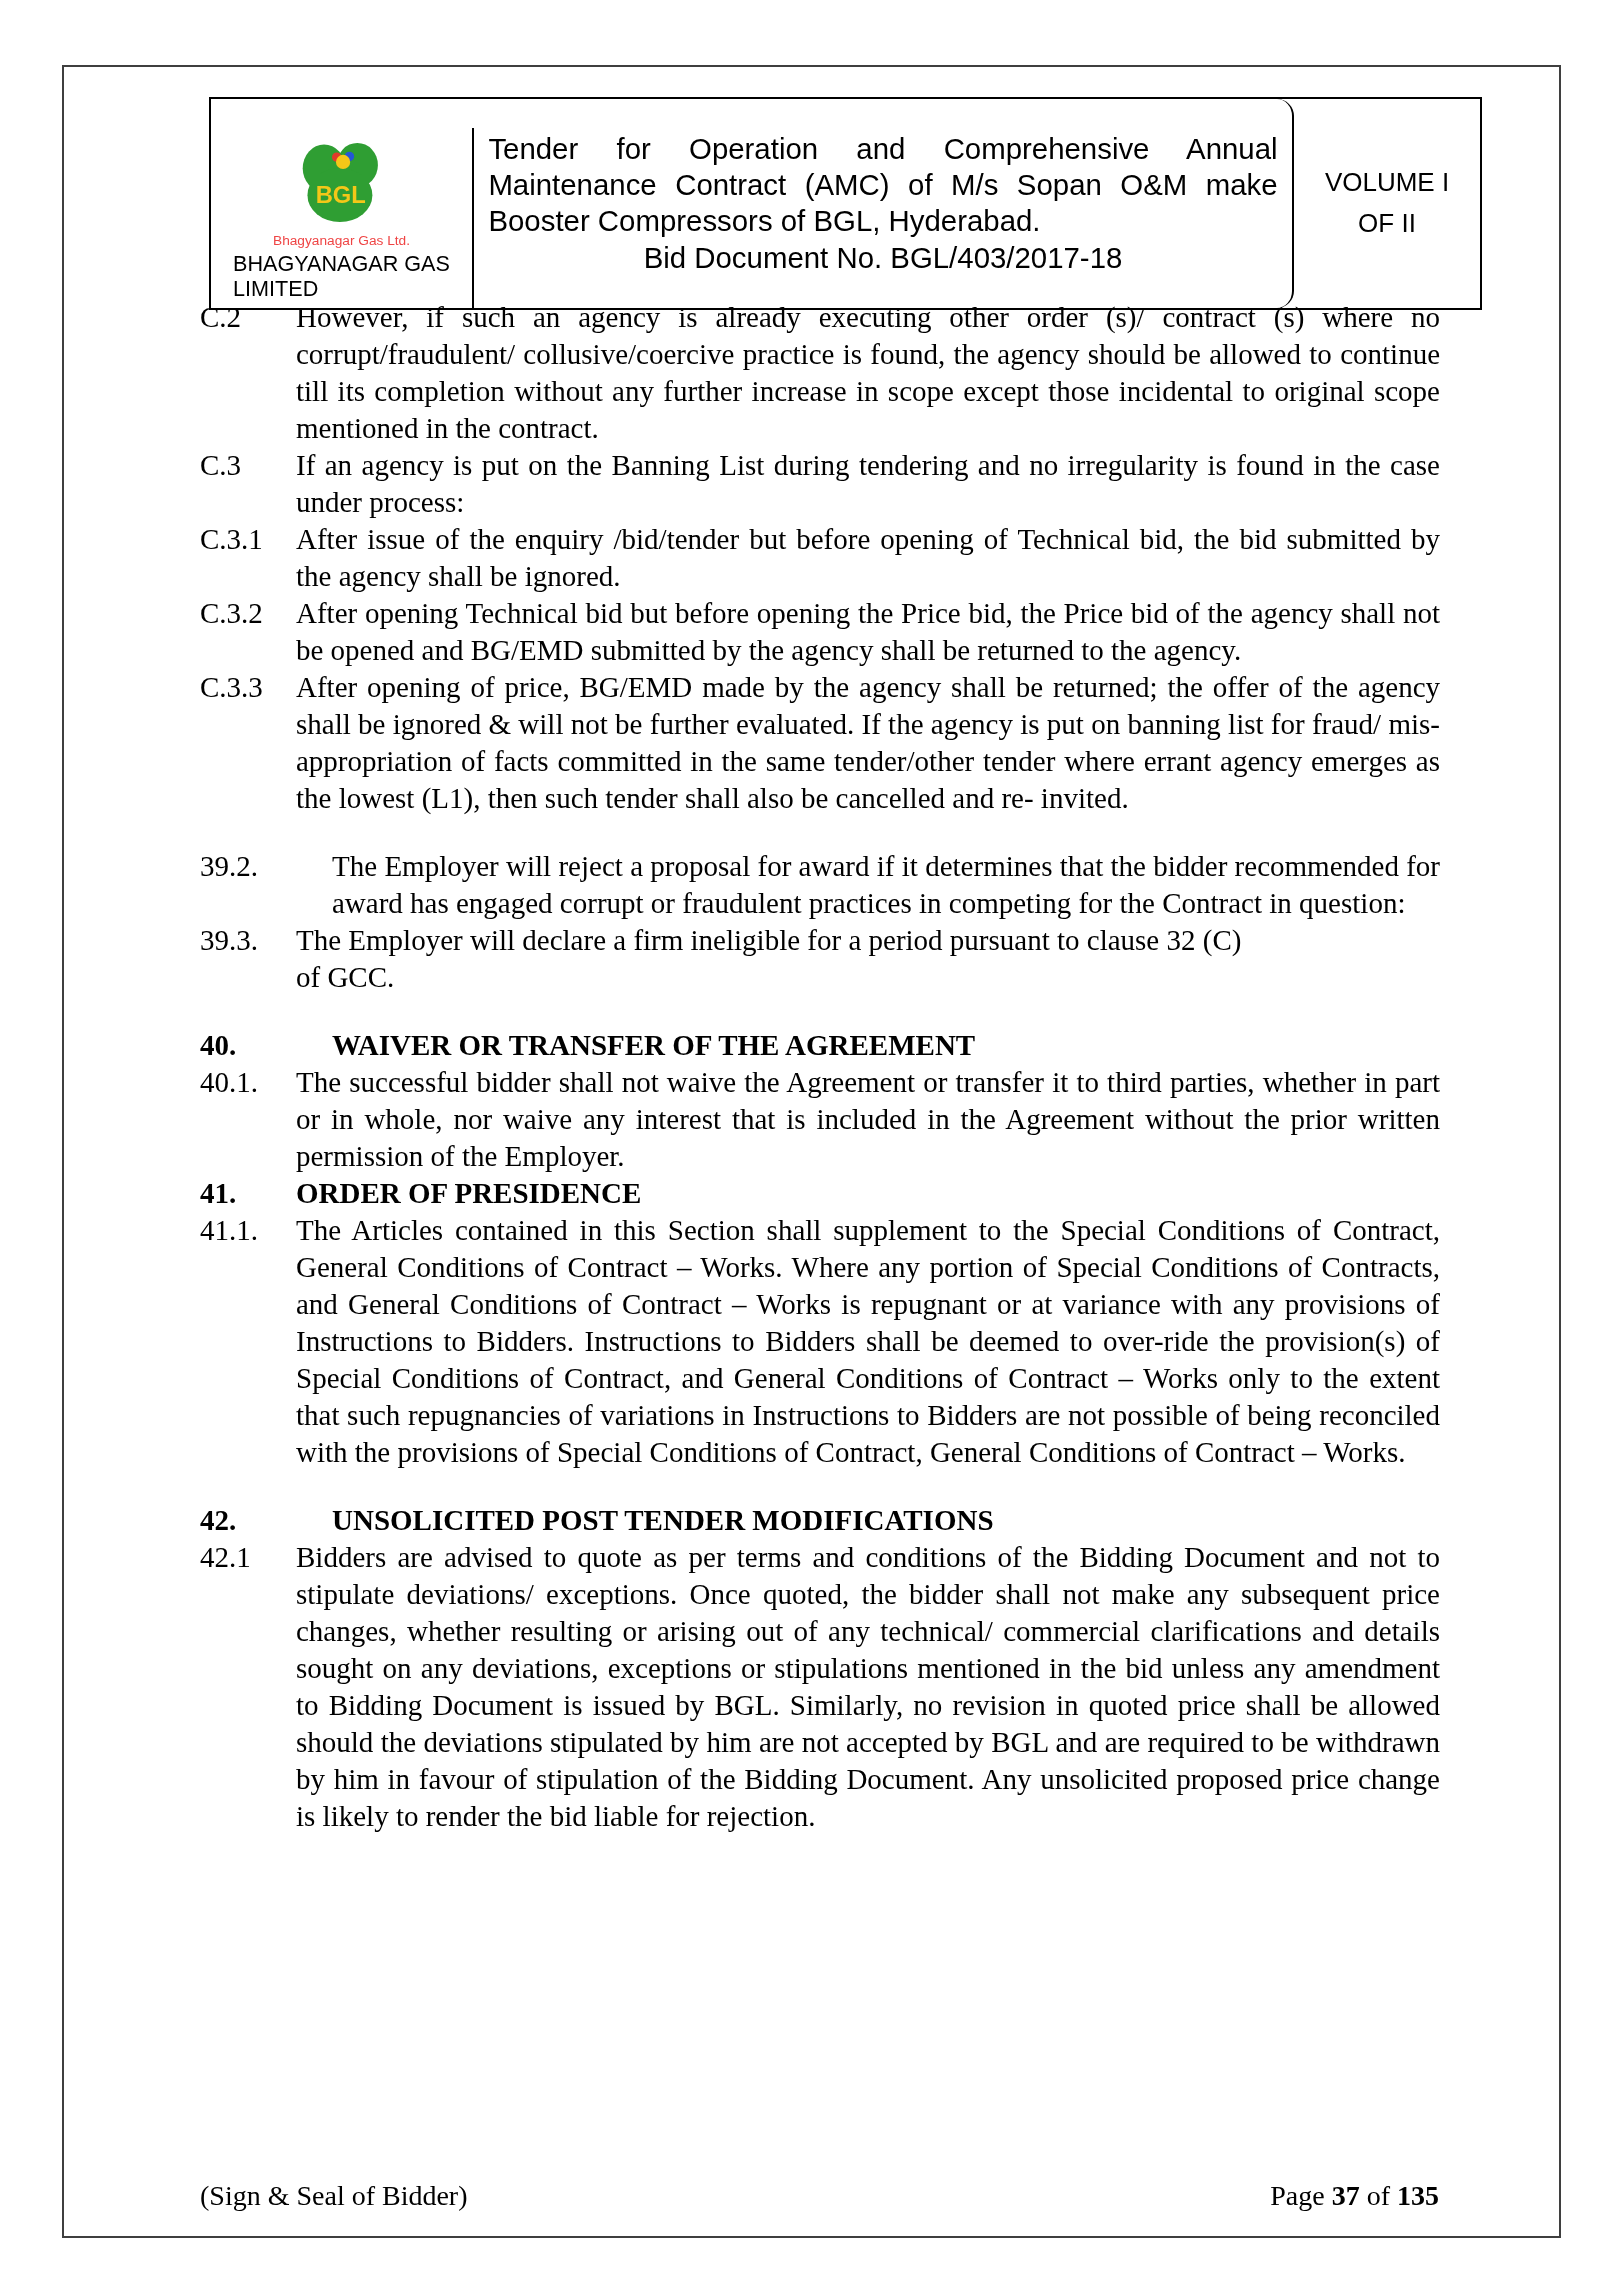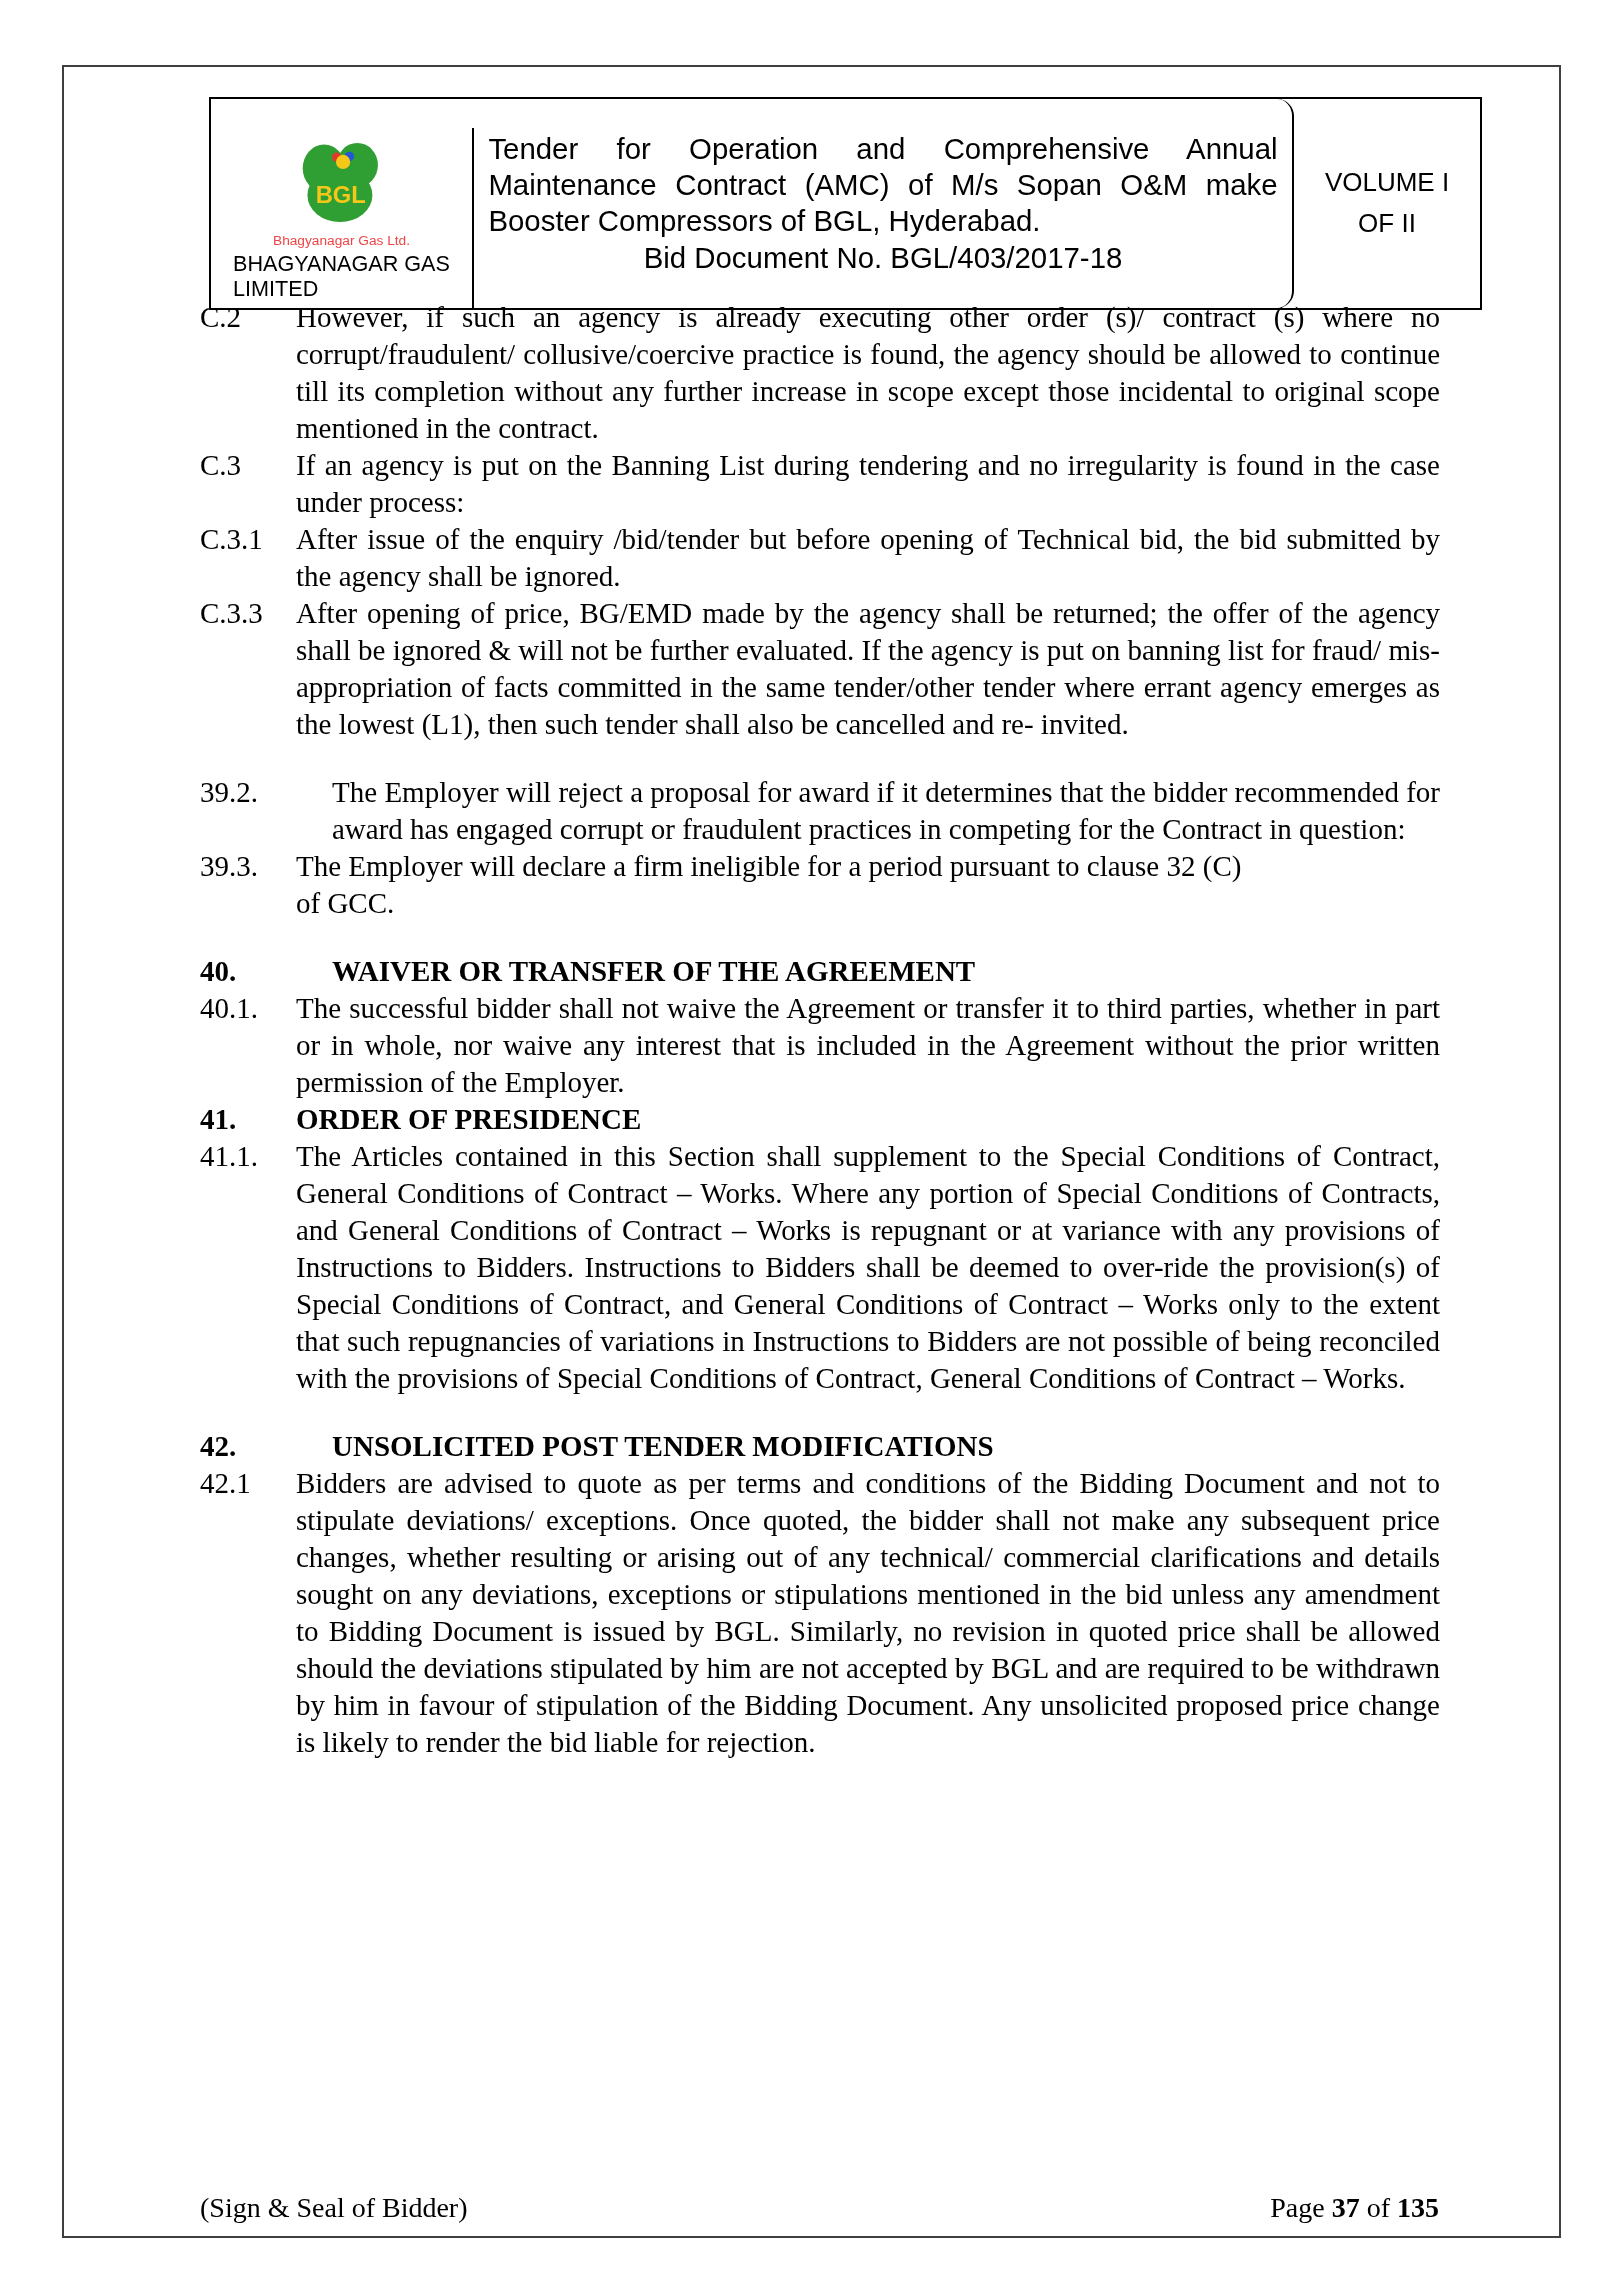--- a/index.html
+++ b/index.html
@@ -105,21 +105,20 @@
     text-align: left;
   }
   
   .footer {
     position: absolute;
     left: 200px; right: 184px;
     top: 2180px;
     display: flex;
     justify-content: space-between;
     font-size: 28px;
-    margin-top: 12px;
   }
   .page-indicator b { font-weight: bold; }
 </style>
 </head>
 <body>
 
 <div class="page">
   <div class="border-frame"></div>
 
   <div class="header-table">
@@ -161,20 +160,24 @@
       <div class="clause">
         <span class="clause-number">C.3</span>
         <div class="clause-text">If an agency is put on the Banning List during tendering and no irregularity is found in the case under process:</div>
       </div>
 
       <div class="clause">
         <span class="clause-number">C.3.1</span>
         <div class="clause-text">After issue of the enquiry /bid/tender but before opening of Technical bid, the bid submitted by the agency shall be ignored.</div>
       </div>
 
+      <div class="clause">
+        <span class="clause-number">C.3.2</span>
+        <div class="clause-text">After opening Technical bid but before opening the Price bid, the Price bid of the agency shall not be opened and BG/EMD submitted by the agency shall be returned to the agency.</div>
+      </div>
 
       <div class="clause">
         <span class="clause-number">C.3.3</span>
         <div class="clause-text">After opening of price, BG/EMD made by the agency shall be returned; the offer of the agency shall be ignored &amp; will not be further evaluated. If the agency is put on banning list for fraud/ mis-appropriation of facts committed in the same tender/other tender where errant agency emerges as the lowest (L1), then such tender shall also be cancelled and re- invited.</div>
       </div>
 
       <div class="clause gap">
         <span class="clause-number">39.2.</span>
         <div class="clause-text">The Employer will reject a proposal for award if it determines that the bidder recommended for award has engaged corrupt or fraudulent practices in competing for the Contract in question:</div>
       </div>

